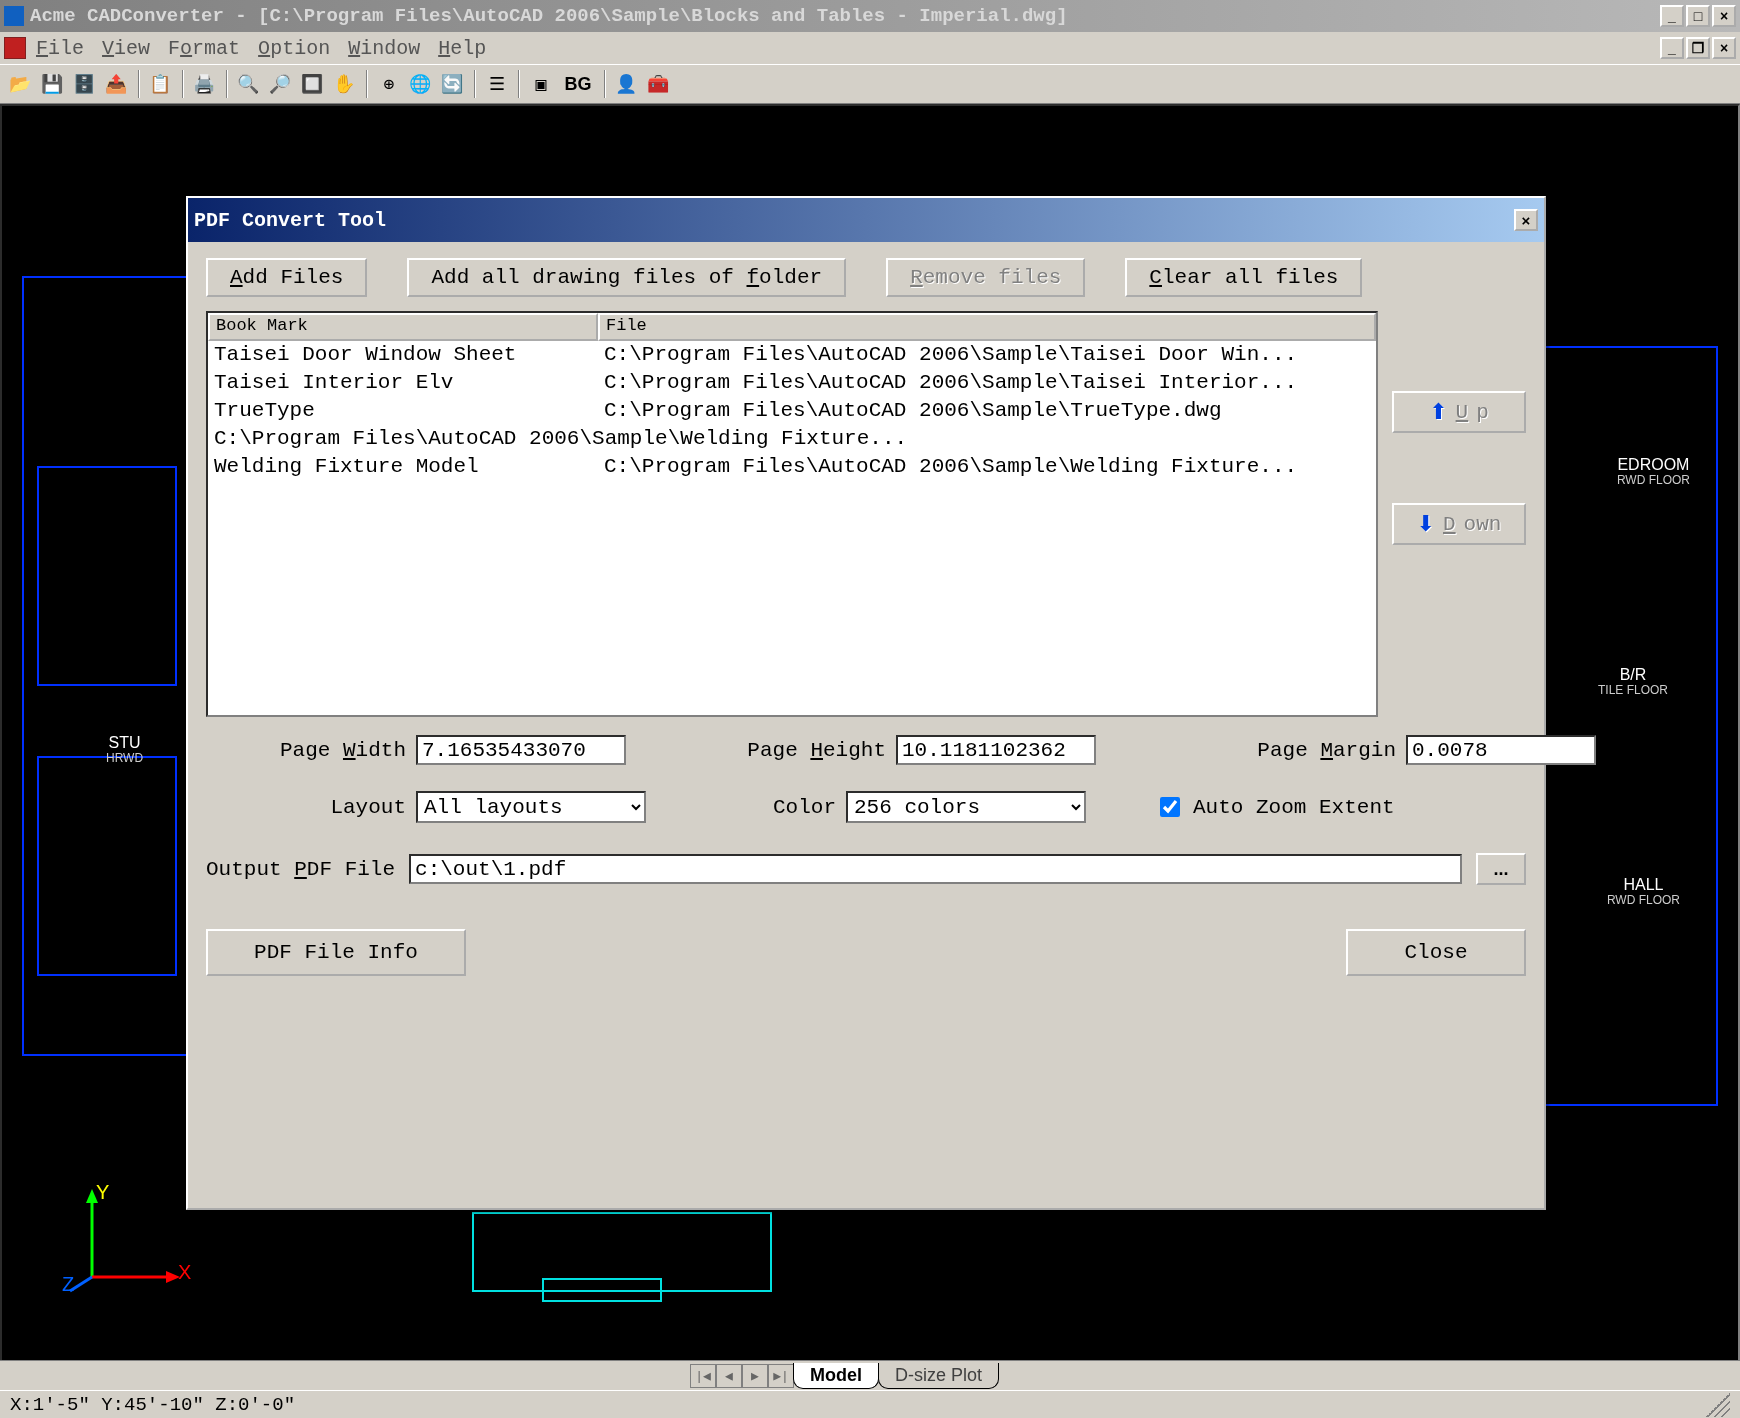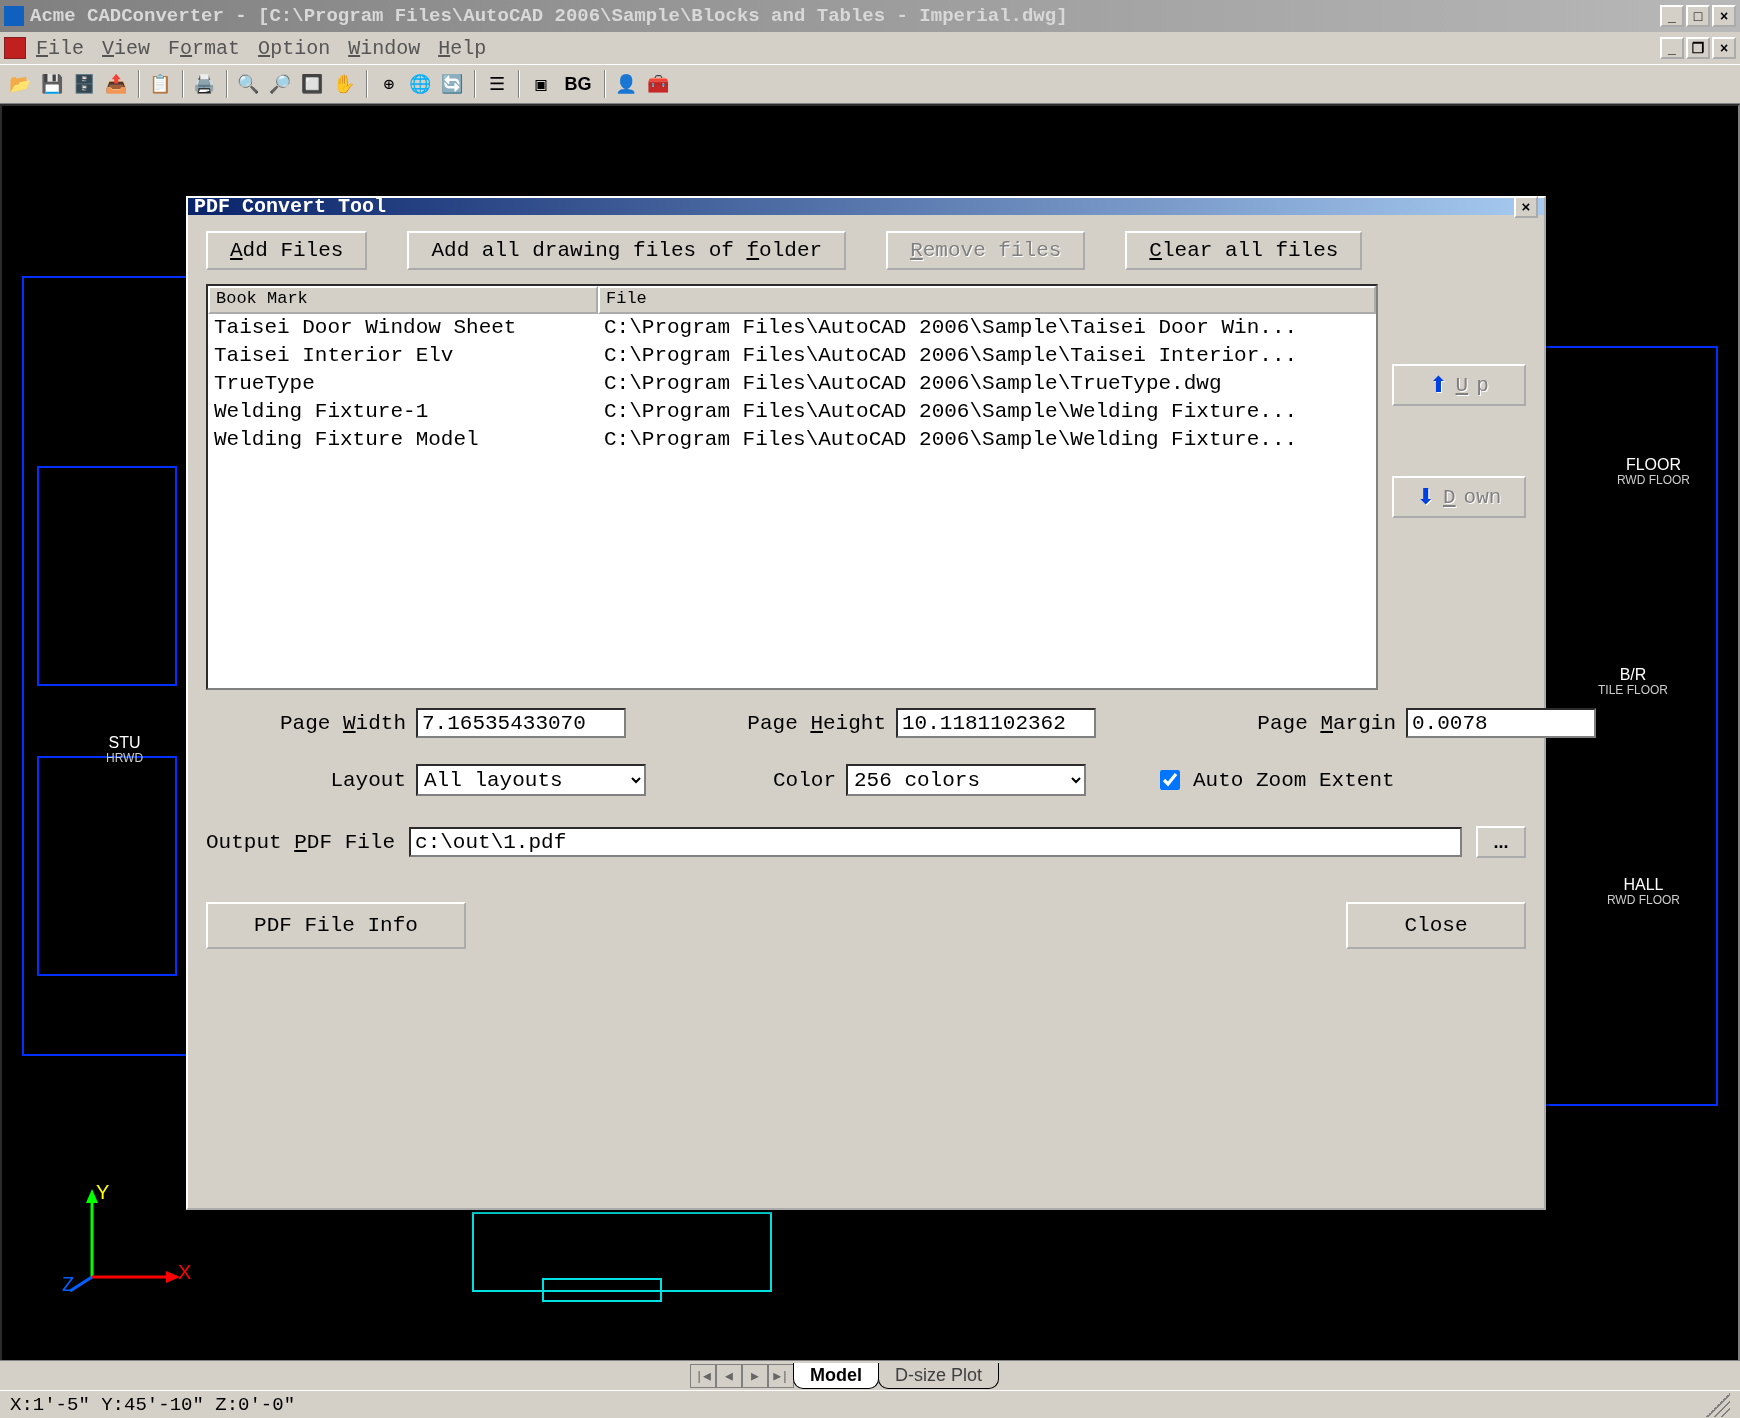--- a/index.html
+++ b/index.html
@@ -133,21 +133,21 @@
 
   
   .dialog {
     position:absolute; left:186px; top:196px; width:1360px; height:1014px;
     background:#d4d0c8;
     border:2px outset #fff;
     box-shadow:3px 3px 2px rgba(0,0,0,.3);
     display:flex; flex-direction:column;
   }
   .dialog .dlg-title{
-    height:17px;
+    height:44px;
     background:linear-gradient(to right,#0a246a,#a6caf0);
     color:#fff; font-weight:bold;
     font-family:"Courier New",monospace; font-size:20px;
     padding:2px 6px;
     display:flex;align-items:center;
   }
   .dialog .dlg-title .close{
     margin-left:auto;width:24px;height:22px;background:#d4d0c8;
     border:2px outset #fff;color:#000;font-family:Arial;font-weight:bold;
     display:flex;align-items:center;justify-content:center;font-size:15px;
@@ -301,21 +301,21 @@
 
   <div class="cadbox" style="left:20px;top:170px;width:180px;height:780px;"></div>
   <div class="cadbox" style="left:35px;top:360px;width:140px;height:220px;"></div>
   <div class="cadbox" style="left:35px;top:650px;width:140px;height:220px;"></div>
   <div class="room-label" style="left:104px;top:628px;">
     <span>STU</span><span class="sub">HRWD</span>
   </div>
 
   <div class="cadbox" style="right:20px;top:240px;width:220px;height:760px;"></div>
   <div class="room-label" style="right:48px;top:350px;">
-    <span>FLOOR</span><span class="sub">RWD FLOOR</span>
+    <span>EDROOM</span><span class="sub">RWD FLOOR</span>
   </div>
   <div class="room-label" style="right:70px;top:560px;">
     <span>B/R</span><span class="sub">TILE FLOOR</span>
   </div>
   <div class="room-label" style="right:58px;top:770px;">
     <span>HALL</span><span class="sub">RWD FLOOR</span>
   </div>
 
   <div style="position:absolute;left:470px;bottom:70px;width:300px;height:80px;border:2px solid #00e0e0;"></div>
   <div style="position:absolute;left:540px;bottom:60px;width:120px;height:24px;border:2px solid #00e0e0;"></div>
@@ -377,21 +377,20 @@
             </div>
             <div class="lv-row">
               <div class="c1">Taisei Interior Elv</div>
               <div class="c2">C:\Program Files\AutoCAD 2006\Sample\Taisei Interior...</div>
             </div>
             <div class="lv-row">
               <div class="c1">TrueType</div>
               <div class="c2">C:\Program Files\AutoCAD 2006\Sample\TrueType.dwg</div>
             </div>
             <div class="lv-row">
-              <div class="c1">Welding Fixture-1</div>
               <div class="c2">C:\Program Files\AutoCAD 2006\Sample\Welding Fixture...</div>
             </div>
             <div class="lv-row">
               <div class="c1">Welding Fixture Model</div>
               <div class="c2">C:\Program Files\AutoCAD 2006\Sample\Welding Fixture...</div>
             </div>
           </div>
       </div>
       <div class="sidebtns">
         <div class="btn"><span class="arrow">⬆</span><u>U</u>p</div>

